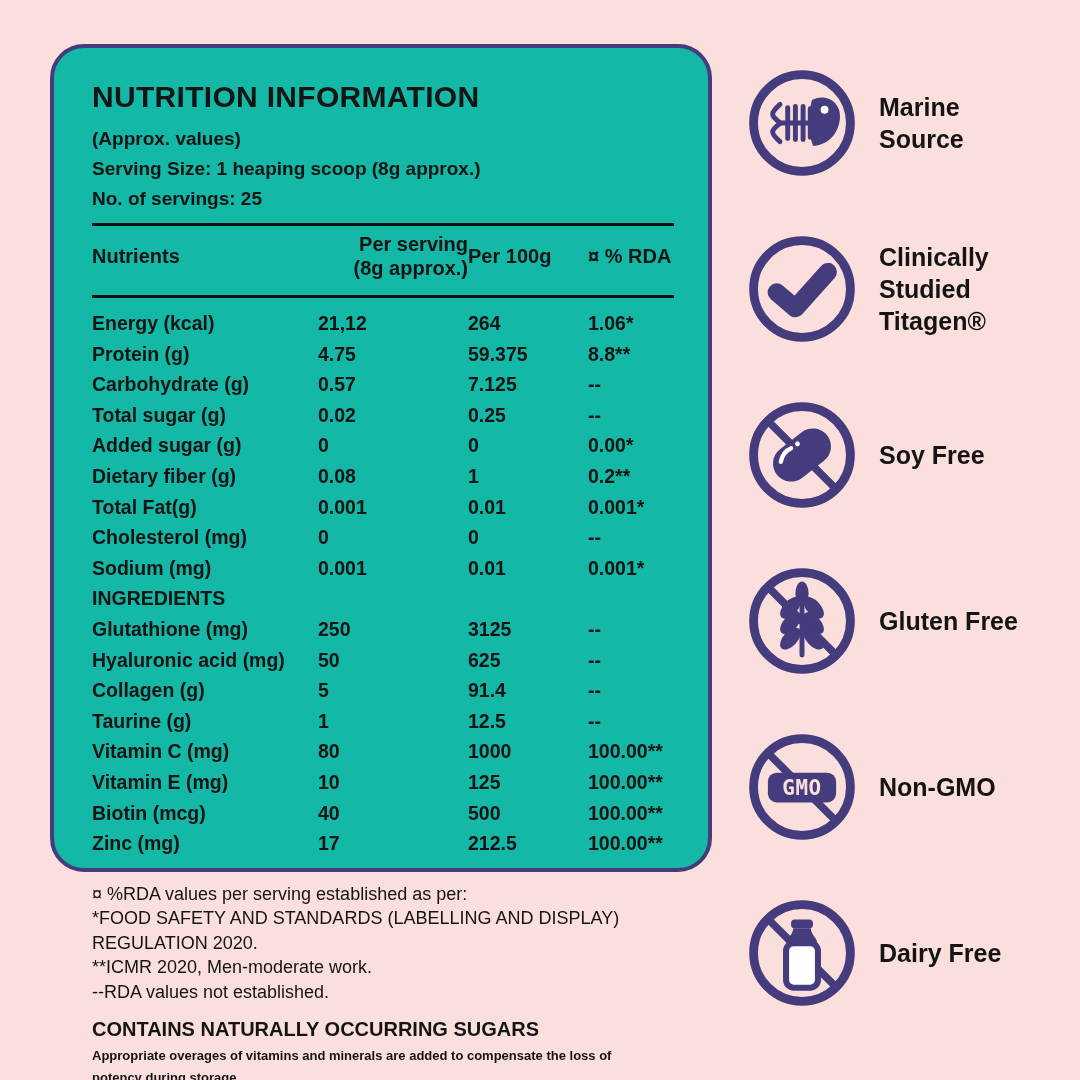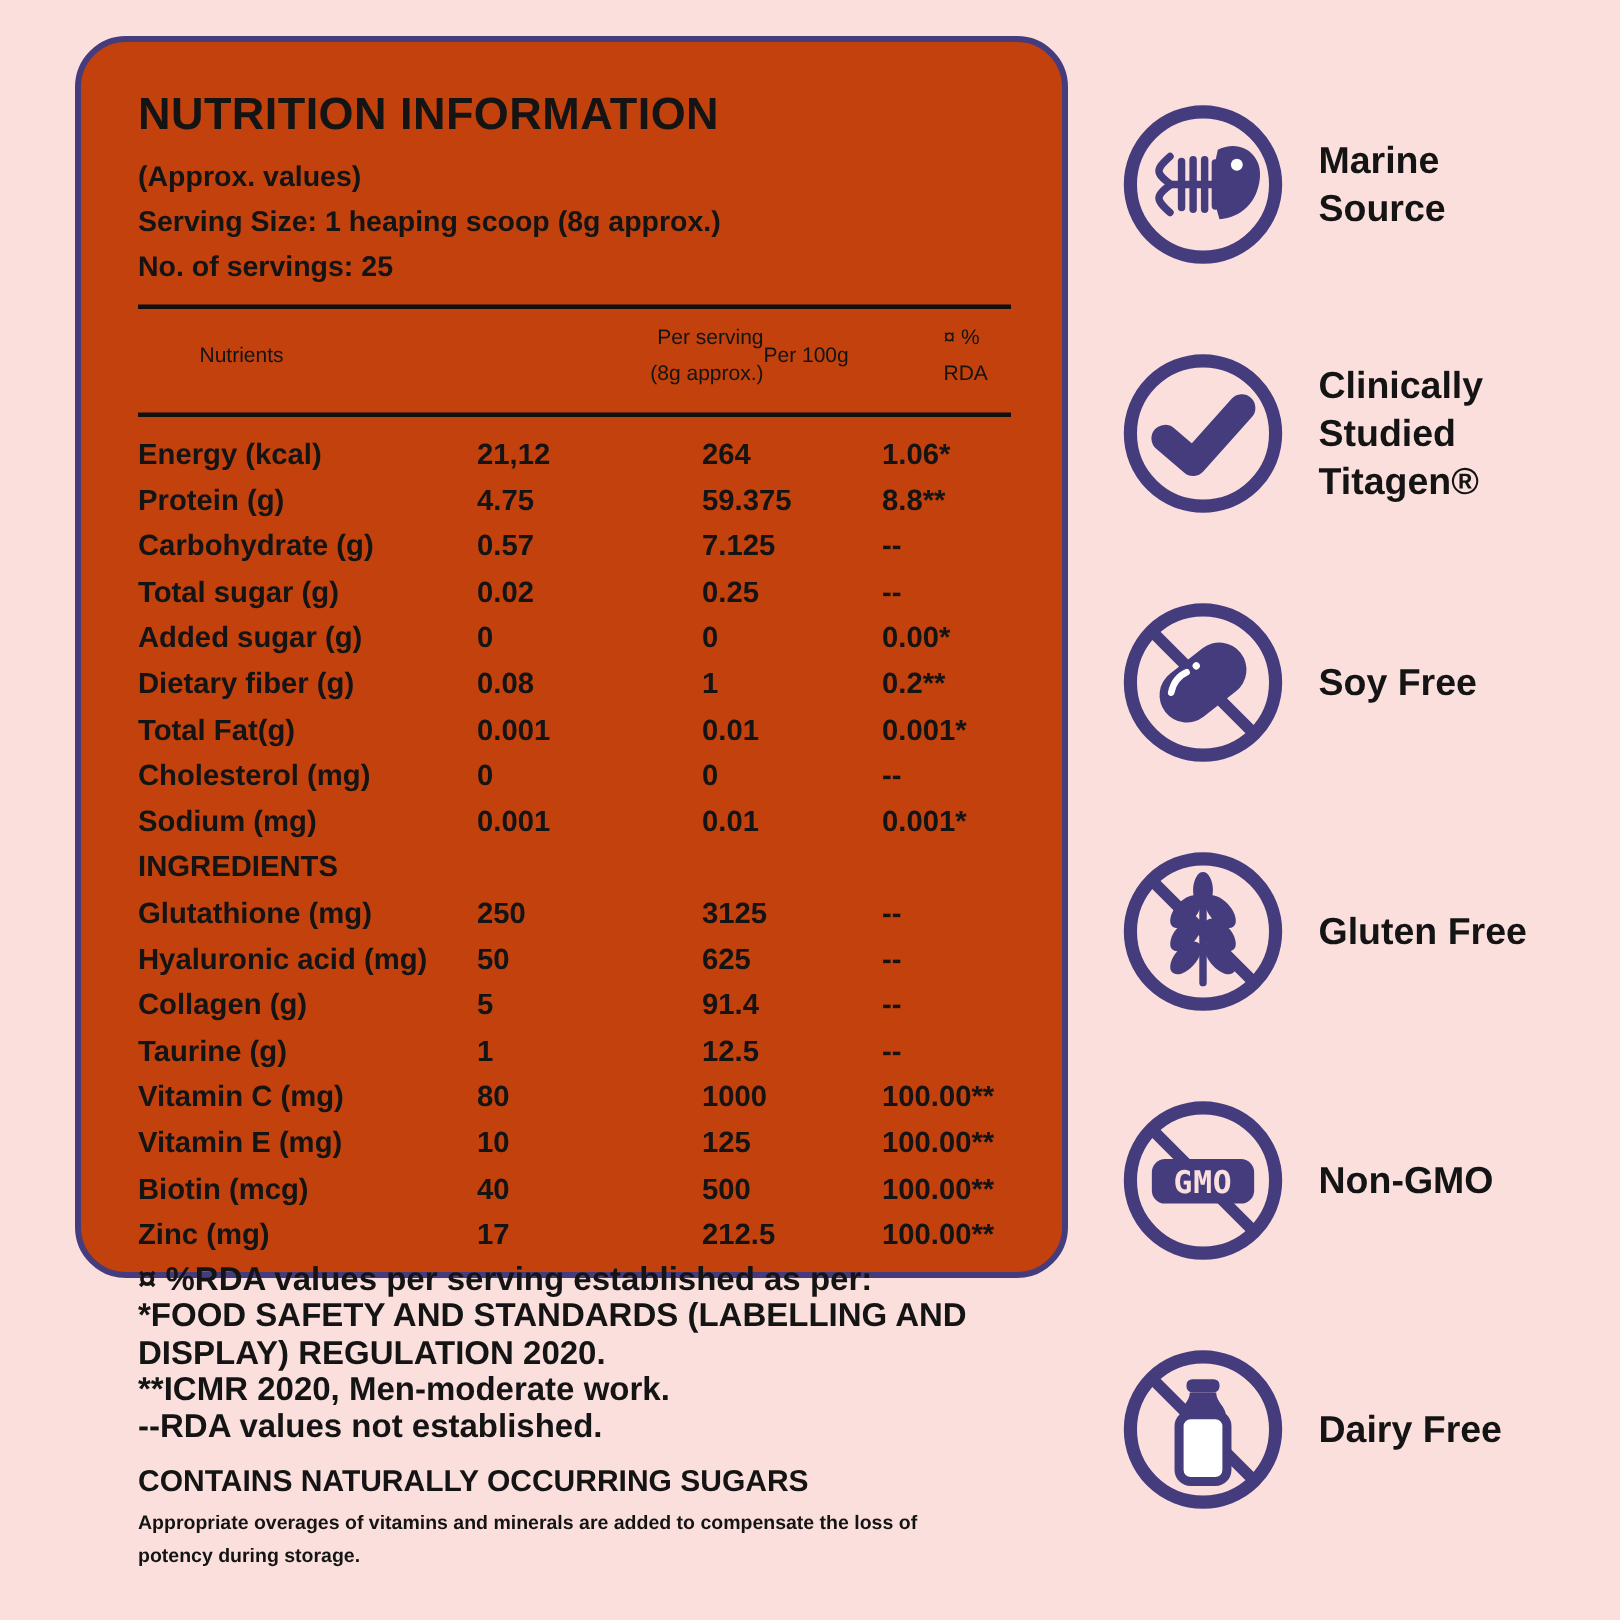--- a/index.html
+++ b/index.html
@@ -3,34 +3,34 @@
 <meta charset="utf-8">
 <style>
   html,body{margin:0;padding:0;}
   body{
     width:1080px;height:1080px;position:relative;overflow:hidden;
     background:#FBDFDD;
     font-family:"Liberation Sans",sans-serif;
     color:#141414;
   }
   .card{
-    position:absolute;left:50px;top:24px;width:662px;height:828px;
-    box-sizing:border-box;background:#c2410c;
+    position:absolute;left:50px;top:44px;width:662px;height:828px;
+    box-sizing:border-box;background:#14b8a6;
     border:4px solid #453C7E;border-radius:34px;
     padding:26px 34px 16px 38px;
   }
   .title{font-size:30px;font-weight:bold;letter-spacing:.3px;margin:6px 0 10px;}
   .info-line{font-size:19px;font-weight:bold;line-height:30px;}
   .rule{border:none;border-top:3px solid #101010;margin:9px 0 0;}
   .grid{display:grid;grid-template-columns:226px 150px 120px 1fr;align-items:center;}
-  .thead{padding:6px 0;font-size:14px;font-weight:normal;line-height:24px;min-height:48px;margin-left:41px;}
+  .thead{padding:6px 0;font-size:20px;font-weight:bold;line-height:24px;min-height:48px;}
   .pre{white-space:pre-line;text-align:right;}
   .trow{font-size:19.5px;font-weight:bold;line-height:30.6px;}
   .tbody{margin-top:10px;}
-  .notes{margin-top:2px;font-size:22px;font-weight:bold;line-height:24.6px;}
+  .notes{margin-top:23px;font-size:18px;font-weight:normal;line-height:24.6px;}
   .contains{margin-top:11px;}
   .contains-heading{font-size:20px;font-weight:bold;line-height:26px;}
   .contains-body{font-size:13px;font-weight:bold;line-height:22px;margin-top:3px;max-width:545px;}
   .badges{position:absolute;left:747px;top:68px;width:320px;}
   .badge{display:flex;align-items:center;height:110px;margin-bottom:56px;}
   .badge-icon{width:110px;height:110px;flex:0 0 110px;}
   .badge-label{margin-left:22px;font-size:25px;font-weight:bold;line-height:32px;white-space:pre-line;}
 </style>
 </head>
 <body>

